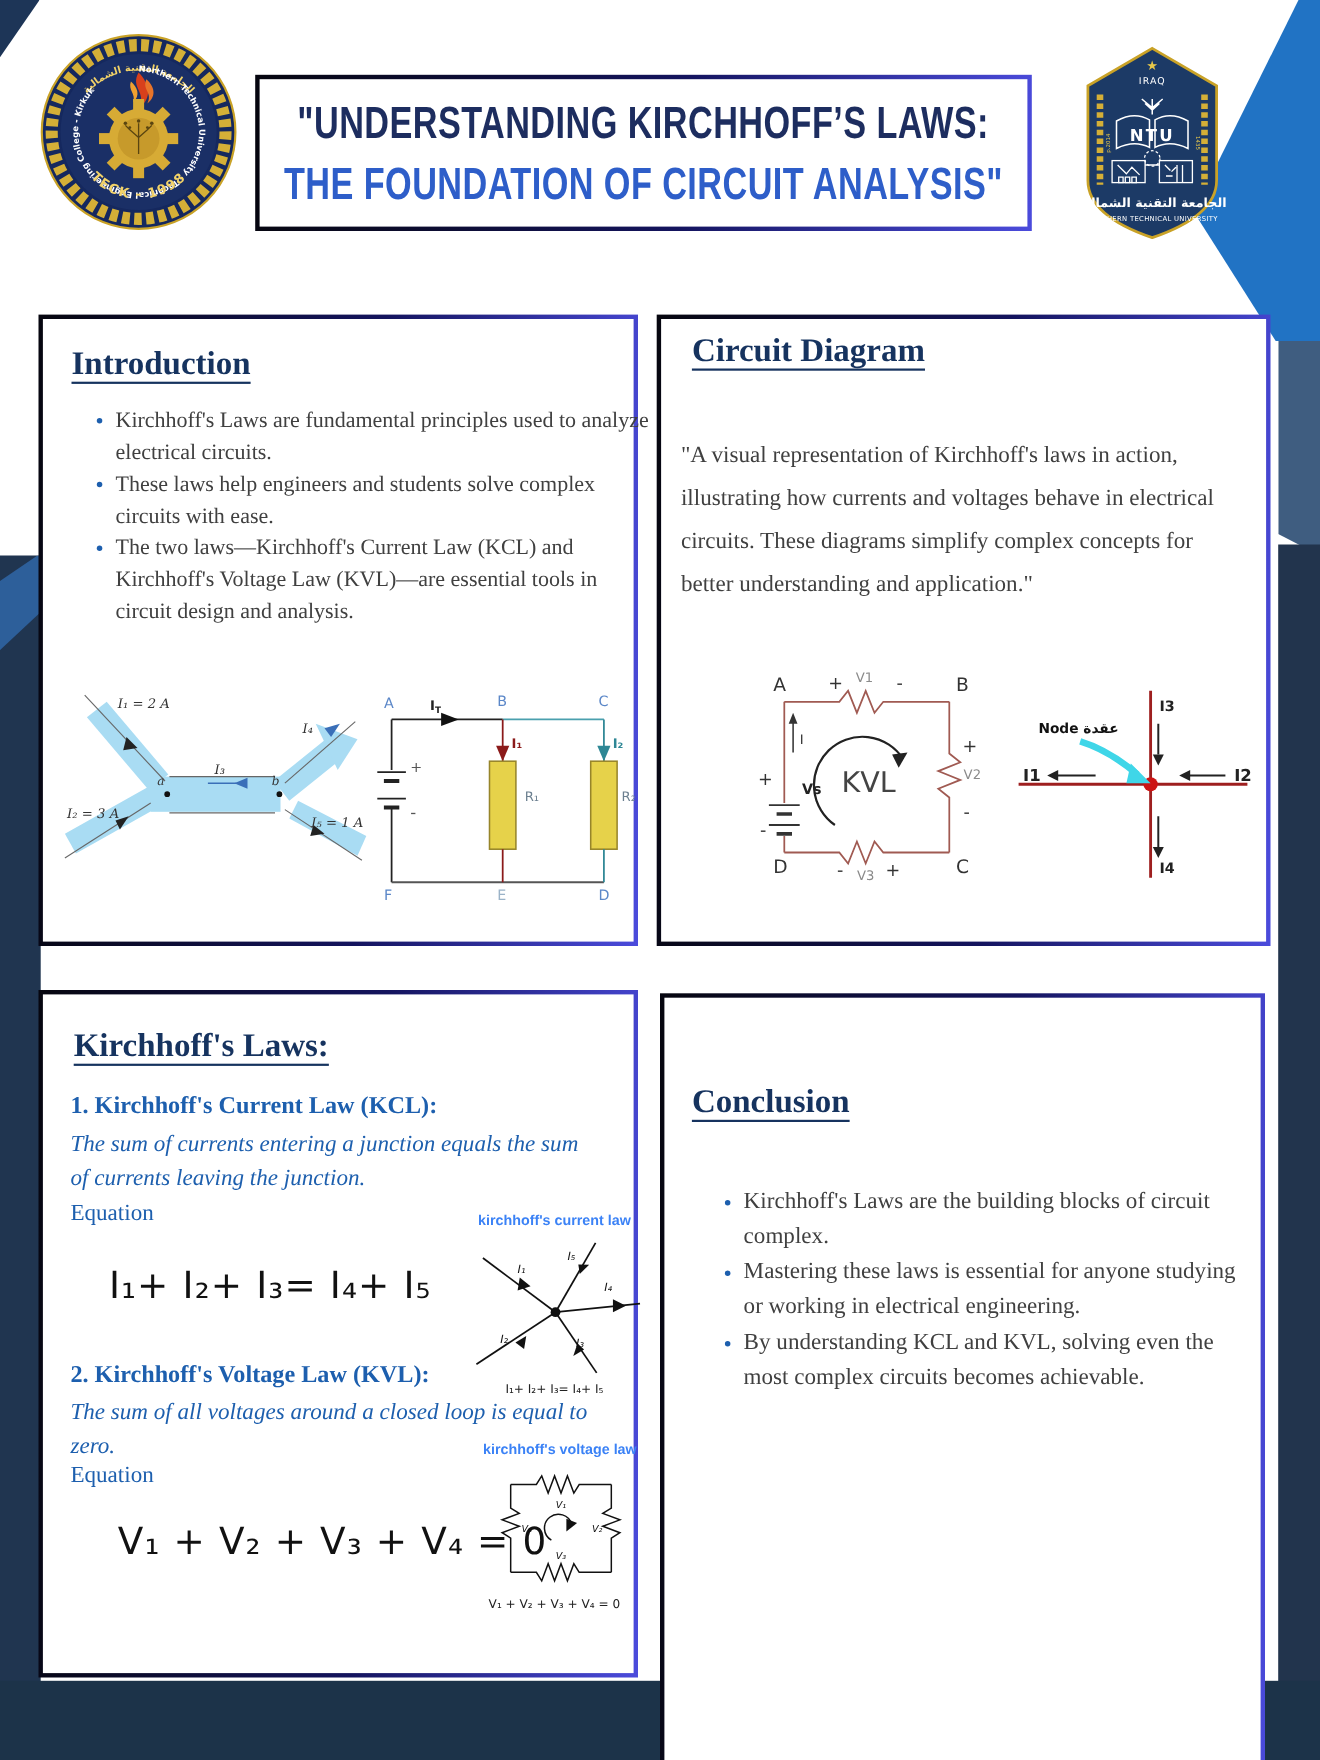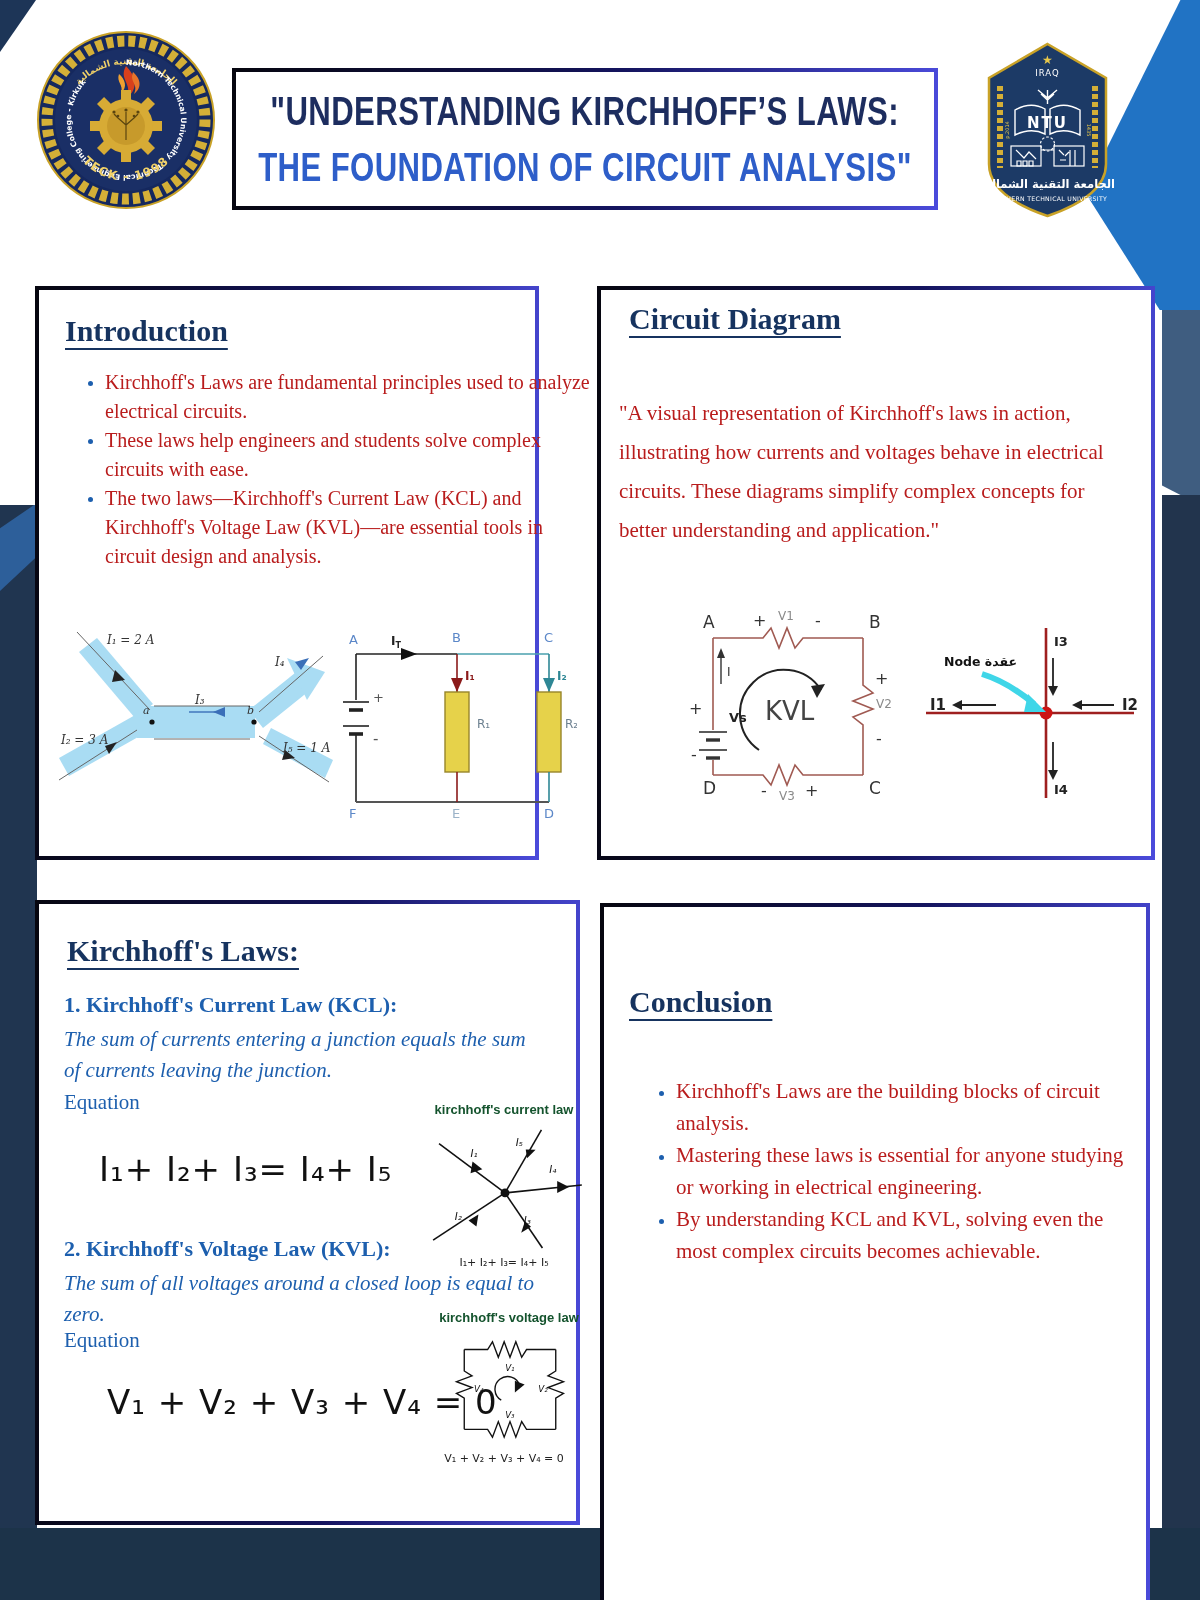--- a/index.html
+++ b/index.html
@@ -26,49 +26,49 @@
   #header-box{left:232px;top:68px;width:706px;height:142px;}
   .frame-inner{width:100%;height:100%;background:#ffffff;position:relative;box-sizing:border-box;}
   #header-box .frame-inner{display:flex;flex-direction:column;justify-content:center;
     align-items:center;gap:9px;}
   .title-line{font-weight:bold;font-size:41px;white-space:nowrap;
     transform:scaleX(0.76);letter-spacing:0.5px;font-family:"Liberation Sans",sans-serif;}
   .title-line1{color:#1d2d5f;}
   .title-line2{color:#2e5ec9;}
 
   
-  #panel-intro{left:35px;top:286px;width:504px;height:574px;}
+  #panel-intro{left:35px;top:286px;width:545px;height:574px;}
   #panel-circuit{left:597px;top:286px;width:558px;height:574px;}
   #panel-laws{left:35px;top:900px;width:545px;height:625px;}
   #panel-conclusion{left:600px;top:903px;width:550px;height:764px;}
 
   .panel-heading{position:absolute;font-family:"Liberation Serif","DejaVu Serif",serif;
     font-weight:bold;font-size:30px;color:#16335f;text-decoration:underline;
     text-underline-offset:7px;text-decoration-thickness:2px;white-space:nowrap;}
 
-  .serif-blue{font-family:"Liberation Serif","DejaVu Serif",serif;color:#b91c1c;}
+  .serif-blue{font-family:"Liberation Serif","DejaVu Serif",serif;color:#404040;}
   ul.bullets{position:absolute;margin:0;padding-left:20px;list-style:disc;}
   ul.bullets li{margin:0 0 0 0;}
   ul.bullets li::marker{color:#1d5fae;font-size:0.85em;}
   #panel-intro ul.bullets{left:46px;top:78px;width:486px;font-size:20px;line-height:29px;}
   #panel-conclusion ul.bullets{left:52px;top:168px;width:468px;font-size:21px;line-height:32px;}
 
   .quote-text{position:absolute;left:18px;top:104px;width:506px;font-size:21px;
     line-height:39px;}
 
   .law-title{position:absolute;font-family:"Liberation Serif","DejaVu Serif",serif;
     font-weight:bold;color:#1d5fae;font-size:22px;white-space:nowrap;}
   .law-desc{position:absolute;font-family:"Liberation Serif","DejaVu Serif",serif;
     color:#1d5fae;font-size:21px;line-height:31px;font-style:italic;}
   .equation-label{position:absolute;font-family:"Liberation Serif","DejaVu Serif",serif;
     color:#1d5fae;font-size:21px;}
   .big-equation{position:absolute;font-family:"DejaVu Sans",sans-serif;color:#111;
     font-size:34px;letter-spacing:1px;white-space:nowrap;}
   .diagram-caption{position:absolute;font-family:"Liberation Sans",sans-serif;
-    font-weight:bold;font-size:13px;color:#14532d;text-align:center;width:170px;}
+    font-weight:bold;font-size:13px;color:#3b82f6;text-align:center;width:170px;}
   .small-formula{position:absolute;font-family:"DejaVu Sans",sans-serif;font-size:11px;
     color:#222;text-align:center;width:170px;}
 
   svg text{font-family:"DejaVu Sans",sans-serif;}
   .ital{font-family:"DejaVu Serif",serif;font-style:italic;}
   .arabic{font-family:"DejaVu Sans",sans-serif;}
 </style>
 </head>
 <body>
 
@@ -391,18 +391,18 @@
       </g>
     </svg>
     <div class="small-formula" style="left:380px;top:548px">V₁ + V₂ + V₃ + V₄ = 0</div>
   </div>
 </div>
 
 <div class="gradient-frame" id="panel-conclusion">
   <div class="frame-inner">
     <div class="panel-heading" style="left:25px;top:78px">Conclusion</div>
     <ul class="bullets serif-blue">
-      <li>Kirchhoff's Laws are the building blocks of circuit analysis.</li>
+      <li>Kirchhoff's Laws are the building blocks of circuit complex.</li>
       <li>Mastering these laws is essential for anyone studying or working in electrical engineering.</li>
       <li>By understanding KCL and KVL, solving even the most complex circuits becomes achievable.</li>
     </ul>
   </div>
 </div>
 
 </body></html>

